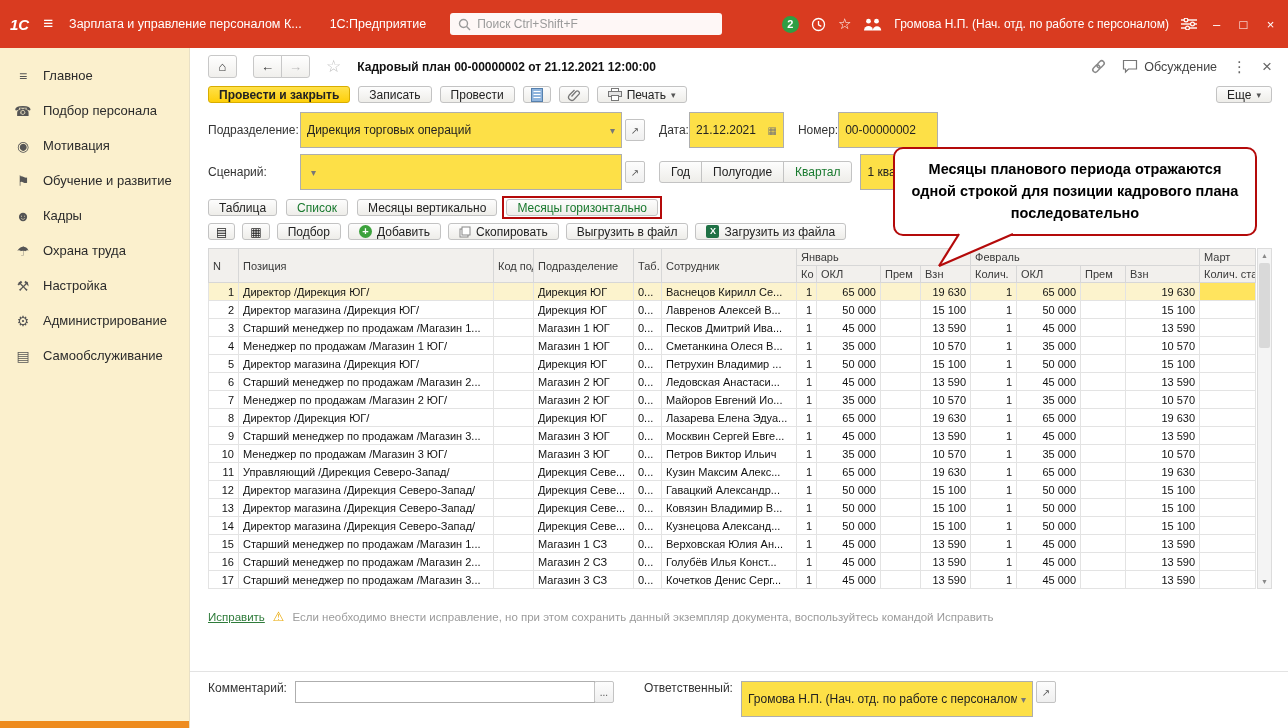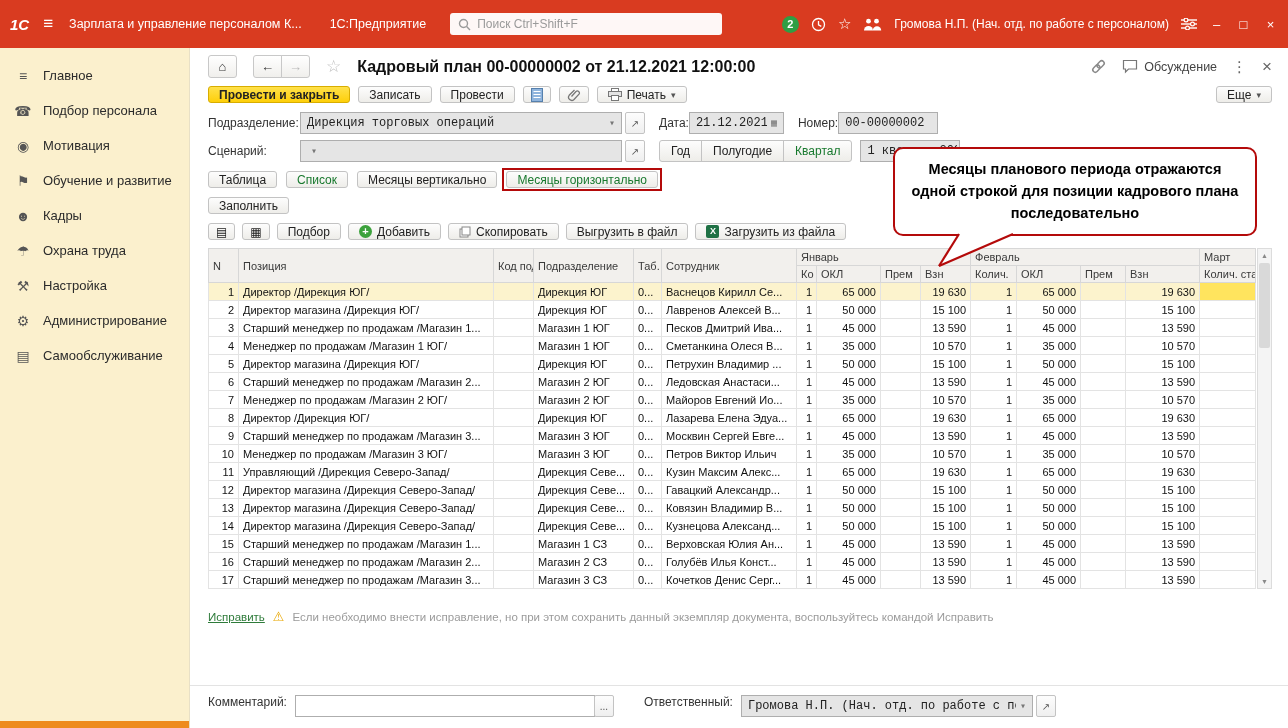--- a/index.html
+++ b/index.html
@@ -34,21 +34,21 @@
   .main { flex:1; background:#fff; position:relative; display:flex; flex-direction:column; min-width:0; }
 
   
   .doc-head { display:flex; align-items:center; gap:8px; padding:7px 16px 4px 18px; }
   .sq-btn { width:29px; height:23px; border:1px solid #c8c8c8; border-radius:3px; background:linear-gradient(#ffffff,#f0efec); font-size:13px; color:#333; }
   .nav-pair { display:flex; margin-left:8px; }
   .nav-pair .sq-btn:first-child { border-radius:3px 0 0 3px; }
   .nav-pair .sq-btn:last-child { border-radius:0 3px 3px 0; margin-left:-1px; }
   .dim span { color:#b9b9b9; }
   .fav { color:#c0c0c0; font-size:17px; margin-left:8px; cursor:pointer; }
-  .doc-title { font-size:16px; font-weight:bold; color:#111; margin-left:8px; white-space:nowrap; overflow:hidden; }
+  .doc-title { font-size:12px; font-weight:bold; color:#111; margin-left:8px; white-space:nowrap; overflow:hidden; }
   .head-right { margin-left:auto; display:flex; align-items:center; gap:15px; color:#666; }
   .discuss { display:flex; align-items:center; gap:6px; font-size:12.5px; color:#444; cursor:pointer; }
   .h-ic { font-size:15px; color:#666; cursor:pointer; display:flex; align-items:center; }
   .h-ic.close { font-size:17px; }
 
   
   .doc-toolbar { display:flex; align-items:center; gap:8px; padding:4px 16px 6px 18px; }
   .btn { height:17px; display:inline-flex; align-items:center; gap:5px; padding:0 10px; border:1px solid #c3c3c3; border-radius:3px; background:linear-gradient(#fdfdfd,#eeede9); font-size:12px; color:#222; white-space:nowrap; }
   .btn.ic { padding:0 7px; }
   .btn.primary { background:linear-gradient(#ffe14a,#fecf0a); border-color:#d8ad00; font-weight:bold; }
@@ -56,21 +56,21 @@
   .btn.more { margin-left:auto; }
   .chev { font-size:9px; color:#555; }
 
   
   .form-row { display:flex; align-items:center; padding:3px 16px 3px 18px; }
   .f-label { font-size:12px; color:#333; white-space:nowrap; }
   .w90 { width:92px; flex:none; }
   .ml14 { margin-left:14px; }
   .ml8 { margin-left:8px; }
   .ml30 { margin-left:30px; }
-  .combo { height:22px; border:1px solid #aeaeae; background:#e5e5e5; display:inline-flex; align-items:center; padding:0 2px 0 6px;font-family:Liberation Mono, monospace; }
+  .combo { height:36px; border:1px solid #aeaeae; background:#fde047; display:inline-flex; align-items:center; padding:0 2px 0 6px; }
   .combo-val { flex:1; font-size:12px; white-space:nowrap; overflow:hidden; }
   .combo-arrow { color:#777; font-size:10px; padding:0 4px; cursor:pointer; }
   .w320 { width:322px; flex:none; }
   .w92 { width:95px; flex:none; }
   .w100 { width:100px; flex:none; }
   .w290 { width:292px; flex:none; }
   .mini-btn { height:22px; min-width:20px; border:1px solid #c3c3c3; background:linear-gradient(#fdfdfd,#efefef); font-size:10px; color:#555; margin-left:3px; border-radius:2px; }
   .seg { display:flex; }
   .seg-btn { height:22px; padding:0 11px; border:1px solid #c3c3c3; background:linear-gradient(#fdfdfd,#eeede9); font-size:12px; margin-left:-1px; color:#222; }
   .seg-btn:first-child { margin-left:0; border-radius:3px 0 0 3px; }
@@ -302,23 +302,20 @@
         </div>
       </div>
 
       <div class="view-tabs">
         <button class="btn">Таблица</button>
         <button class="btn green">Список</button>
         <button class="btn">Месяцы вертикально</button>
         <button class="btn green annotated">Месяцы горизонтально</button>
       </div>
 
-      <div class="fill-row">
-        <button class="btn">Заполнить</button>
-      </div>
 
       <div class="tbl-toolbar">
         <button class="btn ic">
             <span>▤</span>
           </button>
         <button class="btn ic">
             <span>▦</span>
           </button>
         <button class="btn">Подбор</button>
         <button class="btn">

